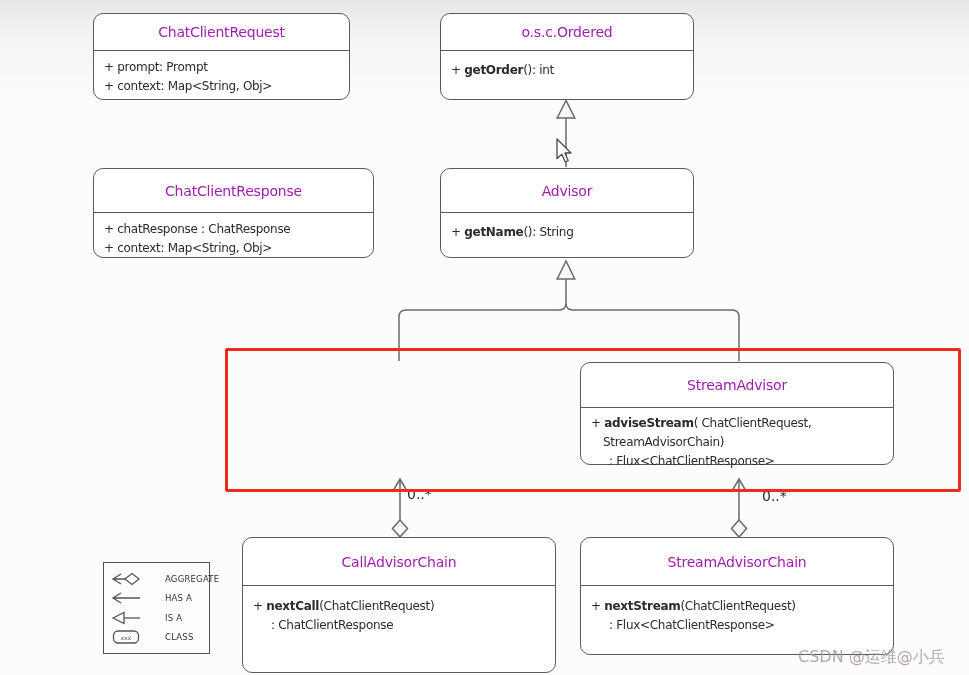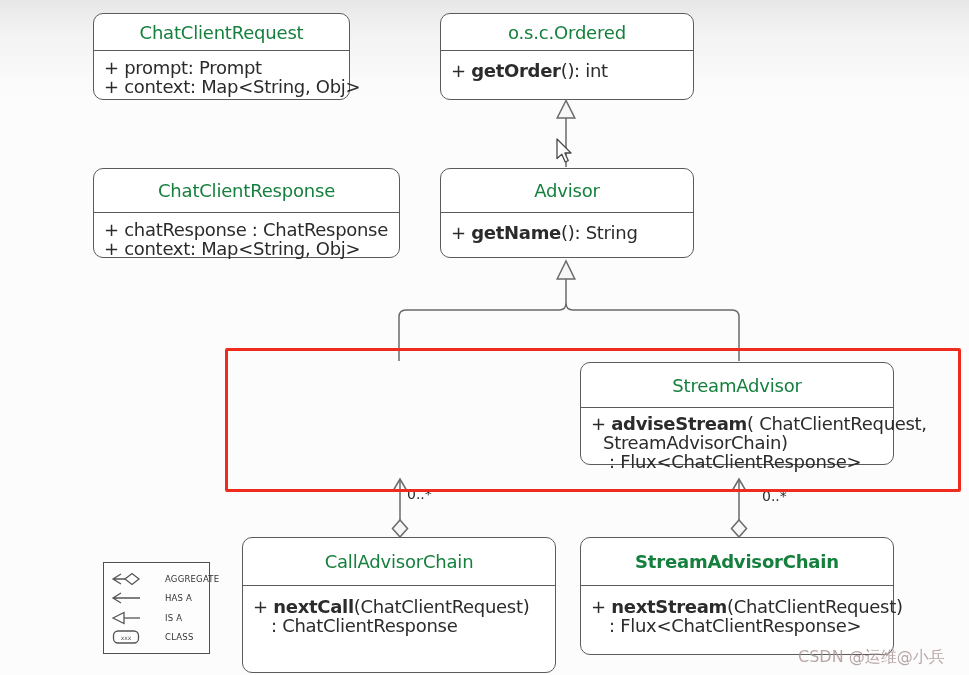--- a/index.html
+++ b/index.html
@@ -5,47 +5,47 @@
   html,body{margin:0;padding:0;background:#ddd;}
   *{box-sizing:border-box;}
   .canvas{
     position:relative;width:969px;height:675px;overflow:hidden;
     background:linear-gradient(180deg,#e7e7e7 0%,#f3f3f3 5%,#fcfcfc 14%,#fcfcfc 100%);
     font-family:"DejaVu Sans","Liberation Sans",sans-serif;color:#2e2e2e;
   }
   
   .uml{position:absolute;background:#fff;border:1.6px solid #5b5b5b;border-radius:10px;z-index:2;}
   .uml .title{display:flex;align-items:center;justify-content:center;
-    border-bottom:1.6px solid #5b5b5b;font-size:18px;letter-spacing:-0.2px;color:#15803d;}
-  .uml .members{padding:7px 10px;font-size:18px;letter-spacing:-0.3px;line-height:19px;color:#2b2b2b;white-space:nowrap;}
+    border-bottom:1.6px solid #5b5b5b;font-size:14px;letter-spacing:-0.2px;color:#a21caf;}
+  .uml .members{padding:7px 10px;font-size:12px;letter-spacing:-0.3px;line-height:19px;color:#2b2b2b;white-space:nowrap;}
   .uml .members b{font-weight:bold;}
   .line.ind1{padding-left:12px;}
   .line.ind2{padding-left:18px;}
 
   #box-request{left:93px;top:13px;width:257px;height:87px;}
   #box-request .title{height:37px;}
   #box-ordered{left:440px;top:13px;width:254px;height:87px;}
   #box-ordered .title{height:37px;}
   #box-ordered .members{padding-top:10px;}
-  #box-response{left:93px;top:168px;width:307px;height:90px;}
+  #box-response{left:93px;top:168px;width:281px;height:90px;}
   #box-response .title{height:44px;}
   #box-advisor{left:440px;top:168px;width:254px;height:90px;}
   #box-advisor .title{height:44px;}
   #box-advisor .members{padding-top:10px;}
   #box-calladvisor{left:242px;top:362px;width:314px;height:116px;}
   #box-calladvisor .title{height:45px;}
   #box-calladvisor .members{padding-top:11px;}
   #box-streamadvisor{left:580px;top:362px;width:314px;height:103px;}
   #box-streamadvisor .title{height:45px;}
   #box-streamadvisor .members{padding-top:6px;}
   #box-calladvisorchain{left:242px;top:537px;width:314px;height:136px;}
   #box-calladvisorchain .title{height:48px;}
   #box-calladvisorchain .members{padding-top:11px;}
   #box-streamadvisorchain{left:580px;top:537px;width:314px;height:118px;}
-  #box-streamadvisorchain .title{height:48px;font-weight:bold;}
+  #box-streamadvisorchain .title{height:48px;}
   #box-streamadvisorchain .members{padding-top:11px;}
 
   
   .connectors{position:absolute;left:0;top:0;width:969px;height:675px;z-index:3;pointer-events:none;}
 
   
   .highlight{position:absolute;left:225px;top:348px;width:736px;height:144px;
     border:3px solid #ee2b1d;border-radius:2px;z-index:5;background:transparent;}
 
   

